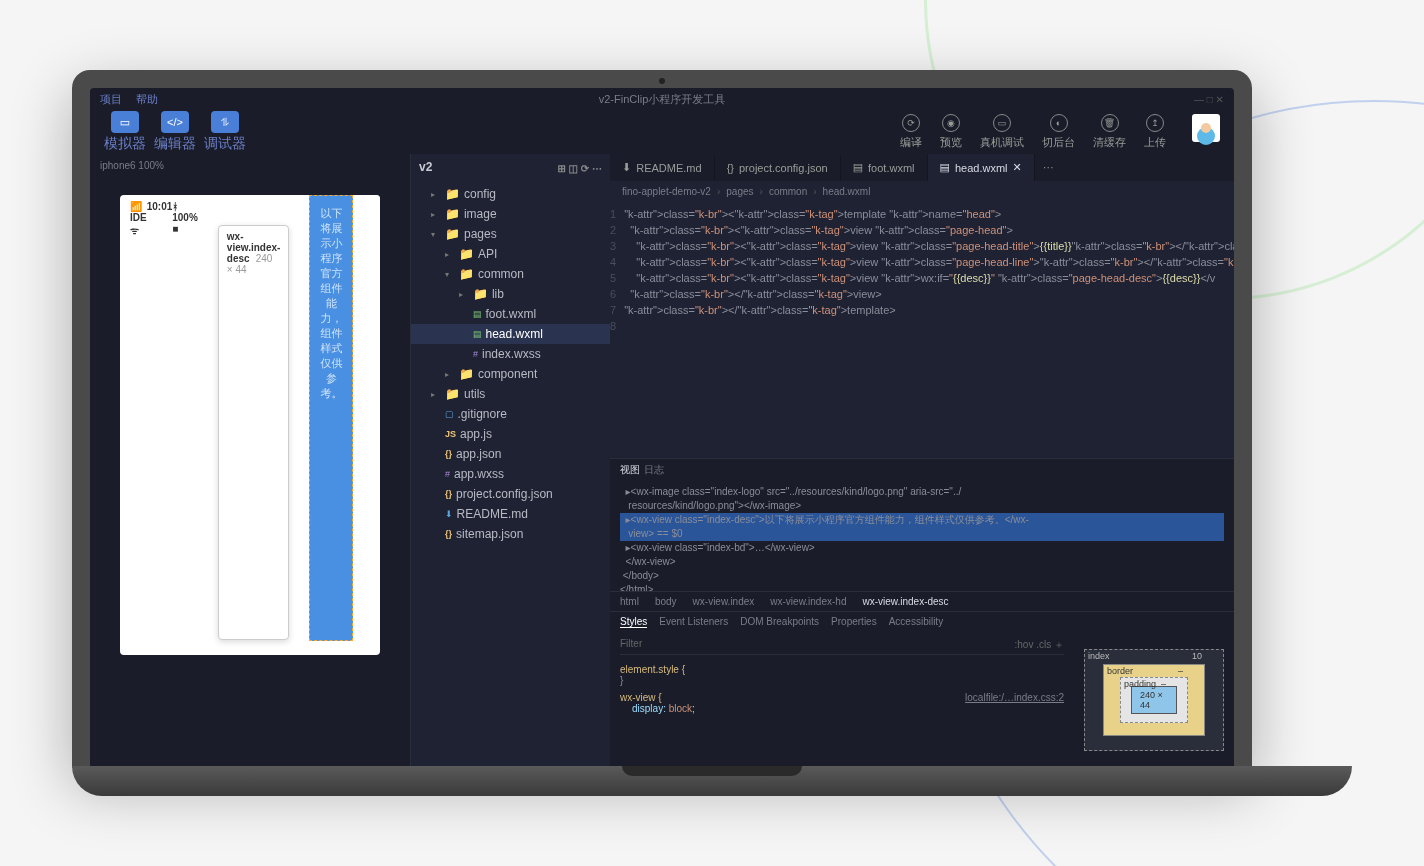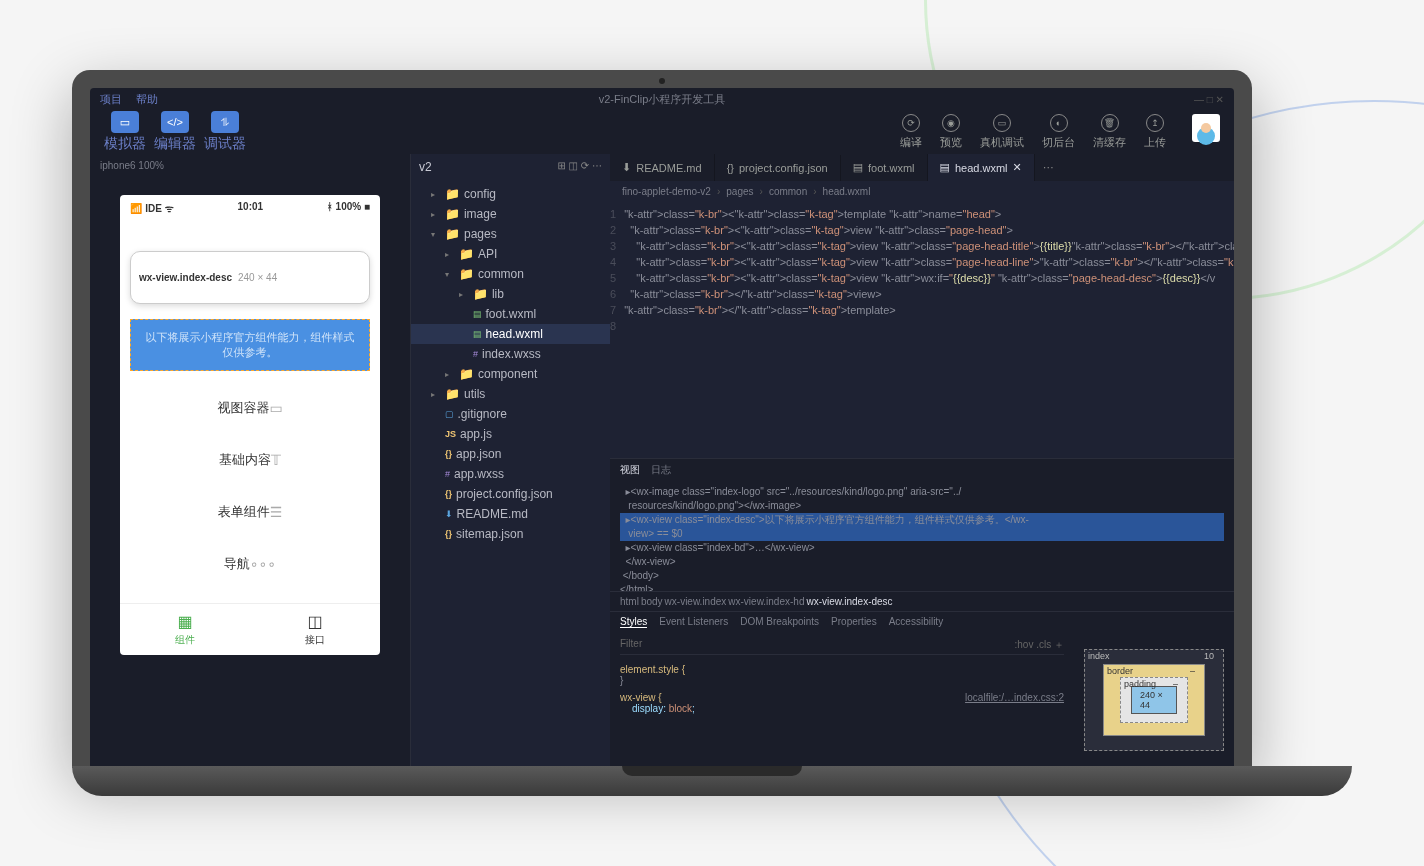--- a/index.html
+++ b/index.html
@@ -24,38 +24,38 @@
 .tb-label{font-size:14px;color:#6b7fc7}
 .tb-right{margin-left:auto;display:flex;gap:18px}
 .tb-action{display:flex;flex-direction:column;align-items:center;gap:3px;color:#9a9d99;cursor:pointer}
 .tb-action .ic{width:18px;height:18px;border:1.5px solid #888;border-radius:50%;display:flex;align-items:center;justify-content:center;font-size:9px}
 .avatar{width:28px;height:28px;background:#fff;border-radius:3px;margin-left:8px;display:flex;align-items:center;justify-content:center}
 .avatar-head{width:10px;height:10px;background:#f4c9a0;border-radius:50%;box-shadow:0 8px 0 4px #5dbae8}
 
 .main{display:flex;height:calc(100% - 66px)}
 .sim-panel{width:320px;background:#1a1d29;display:flex;flex-direction:column}
 .sim-info{padding:6px 10px;font-size:10px;color:#7a7d89}
-.phone{width:260px;height:460px;background:#fff;border-radius:4px;margin:18px auto 0;display:flex;flex-direction:column;color:#333;font-size:12px;overflow:hidden}
+.phone{width:260px;height:460px;background:#fff;border-radius:4px;margin:18px auto 0;display:flex;flex-direction:row;color:#333;font-size:12px;overflow:hidden}
 .ph-status{display:flex;justify-content:space-between;padding:6px 10px;font-size:10px;font-weight:600}
 .ph-header{text-align:center;padding:5px;font-size:13px;position:relative}
 .ph-menu{position:absolute;right:8px;top:3px;display:flex;gap:2px;align-items:center}
 .ph-menu span{border:1px solid #888;border-radius:10px;padding:1px 6px;font-size:9px}
-.ph-insp{position:relative;margin:30px 10px 15px;background:#fff;border:1px solid #ccc;border-radius:10px;padding:20px 8px;font-size:10px;box-shadow:0 2px 6px rgba(0,0,0,.15)}
+.ph-insp{position:relative;margin:30px 10px 15px;background:#fff;border:1px solid #ccc;border-radius:4px;padding:5px 8px;font-size:10px;box-shadow:0 2px 6px rgba(0,0,0,.15)}
 .ph-insp b{color:#333}
 .ph-insp i{color:#999;font-style:normal;margin-left:6px}
 .ph-hl{background:#4a90e2;color:#cfe3f9;padding:10px;margin:0 10px 14px;font-size:11px;text-align:center;border:1px dashed #ffa726}
 .ph-item{display:flex;justify-content:center;align-items:center;padding:14px 14px;margin:0 8px 6px;background:#fff;font-size:13px;color:#333}
 .ph-item .ic{color:#aaa;font-size:14px}
 .ph-tabs{margin-top:auto;display:flex;border-top:1px solid #eee}
 .ph-tab{flex:1;text-align:center;padding:8px;font-size:10px}
 .ph-tab.act{color:#4caf50}
 .ph-tab .ic{display:block;font-size:16px;margin-bottom:2px}
 
 .files{width:200px;background:#1e2233;border-left:1px solid #2a2d3a;display:flex;flex-direction:column}
-.files-hd{display:flex;align-items:flex-start;padding:6px 8px;color:#c8cad4;font-size:12px;font-weight:400}
+.files-hd{display:flex;align-items:flex-end;padding:6px 8px;color:#c8cad4;font-size:12px;font-weight:700}
 .files-hd .ics{margin-left:auto;display:flex;gap:6px;font-size:10px;color:#888}
 .tree{padding:4px 0;overflow:auto;font-size:12px}
 .tree-item{display:flex;align-items:center;gap:4px;padding:3px 8px;cursor:pointer;color:#b8bac4}
 .tree-item.sel{background:#2a3450;color:#fff}
 .tree .chv{width:10px;color:#777;font-size:8px}
 .tree .fld{color:#4a7fd8}
 .tree .fjs{color:#f0c674;font-size:9px;font-weight:700}
 .tree .fmd{color:#5aa5e0;font-size:9px}
 .tree .fwx{color:#7cc576;font-size:9px}
 .tree .fcs{color:#a78bda;font-size:9px}
@@ -69,42 +69,42 @@
 .crumbs{padding:5px 12px;font-size:10px;color:#7a7d89;display:flex;gap:6px}
 .crumbs span:not(:last-child)::after{content:"›";margin-left:6px;color:#555}
 .code{flex:1;display:flex;font-family:Consolas,monospace;font-size:11px;overflow:hidden;position:relative}
 .gutter{width:34px;text-align:right;padding:4px 8px 4px 0;color:#4a4d5a}
 .gutter div{height:16px;line-height:16px}
 .lines{padding:4px 0;flex:1}
 .lines div{height:16px;line-height:16px;white-space:pre}
 .minimap{width:40px;background:#1a1d29;opacity:.6;background-image:linear-gradient(#2a2d3a 1px,transparent 1px);background-size:100% 3px}.k-str{color:#ce9178}.k-var{color:#dcdcaa}
 
 .devtools{height:310px;border-top:1px solid #2a2d3a;display:flex;flex-direction:column;background:#1a1d29;font-size:10px}
-.dt-tabs{display:flex;gap:11px;padding:4px 10px;color:#7a7d89}
+.dt-tabs{display:flex;gap:4px;padding:4px 10px;color:#7a7d89}
 .dt-tabs span{cursor:pointer}
 .dt-tabs .act{color:#d8dae4}
 .dt-dom{padding:4px 10px;font-family:Consolas,monospace;font-size:10px;height:110px;overflow:hidden}
 .dt-dom div{line-height:14px;white-space:pre}
 .dt-dom .hl{background:#2a5599}
-.dt-crumbs{padding:4px 10px;display:flex;gap:2px;color:#7a7d89;border-top:1px solid #2a2d3a;border-bottom:1px solid #2a2d3a}
+.dt-crumbs{padding:4px 10px;display:flex;gap:16px;color:#7a7d89;border-top:1px solid #2a2d3a;border-bottom:1px solid #2a2d3a}
 .dt-crumbs .act{color:#d8dae4}
 .dt-styletabs{display:flex;gap:12px;padding:4px 10px;color:#7a7d89}
 .dt-styletabs .act{color:#fff;border-bottom:1px solid #fff}
 .dt-body{flex:1;display:flex}
 .dt-styles{flex:1;padding:4px 10px;font-family:Consolas,monospace}
 .dt-filter{display:flex;justify-content:space-between;padding:2px 0;color:#666;border-bottom:1px solid #2a2d3a;margin-bottom:9px}
 .dt-rule{margin-bottom:6px}
 .dt-sel{color:#d7ba7d}
 .dt-prop{color:#9cdcfe;padding-left:12px}
 .dt-val{color:#ce9178}
 .dt-src{float:right;color:#7a7d89;text-decoration:underline}
 .dt-box{width:160px;padding:10px;display:flex;align-items:center;justify-content:center}
 .bm{border:1px dashed #888;padding:14px 18px;background:#2a2d3a;font-size:9px;position:relative;color:#bbb}
 .bm-l{position:absolute;top:1px;left:3px}
-.bm-t{position:absolute;top:1px;right:9px}
+.bm-t{position:absolute;top:1px;right:21px}
 .bb{border:1px solid #888;padding:12px 16px;background:#e8d28a;color:#333;position:relative}
 .bp{border:1px dashed #888;padding:8px 10px;background:#e5e5e5;position:relative}
 .bc{background:#8fc5e8;padding:3px 8px;border:1px solid #555}
 </style>
 </head>
 <body>
 
 <div class="decor decor-green"></div>
 <div class="decor decor-blue"></div>
 

